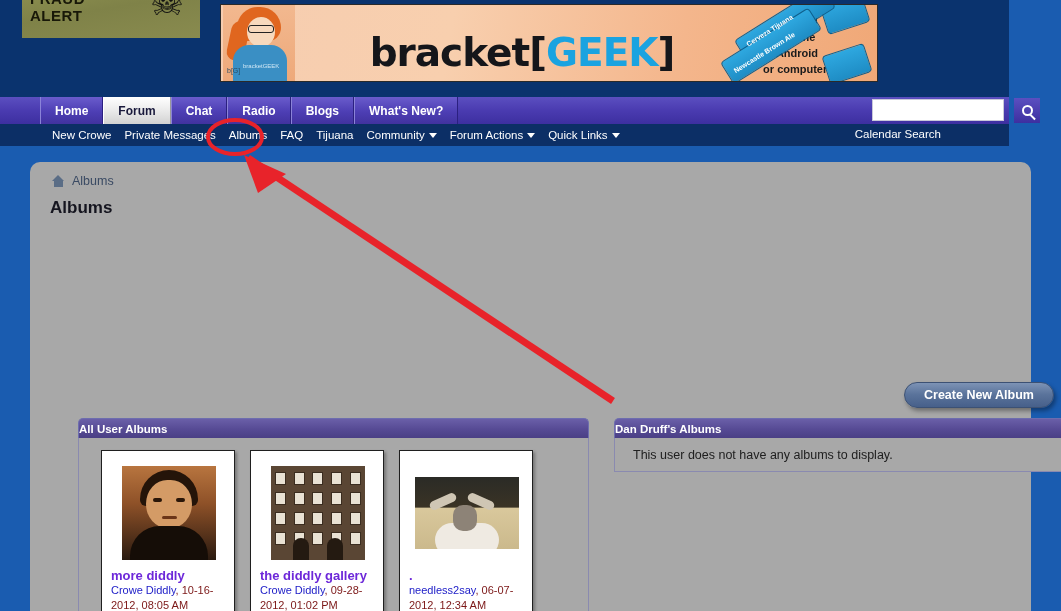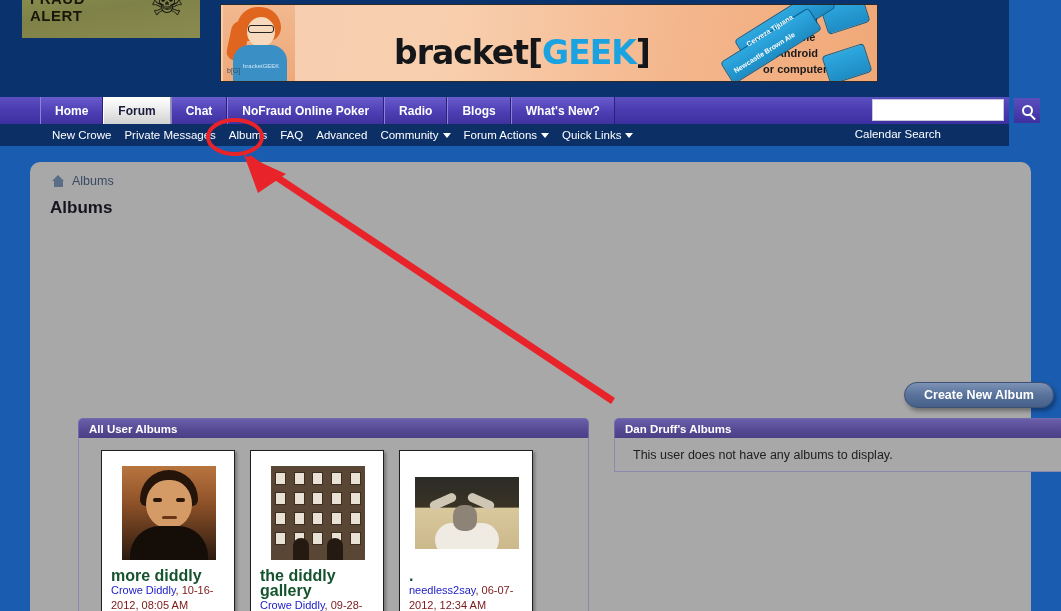--- a/index.html
+++ b/index.html
@@ -77,21 +77,21 @@
   .ad-tag1 { position: absolute; left: 4px; top: 62px; font-size: 7px; color: #2b4c63; }
   .ad-line1 {
     position: absolute; left: 86px; top: 8px; width: 430px;
     text-align: center;
     font-weight: bold; font-size: 17px; color: #ffffff;
     text-shadow: 1px 1px 0 #6a6a6a, -1px -1px 0 #6a6a6a, 1px -1px 0 #6a6a6a, -1px 1px 0 #6a6a6a;
   }
   .ad-brand {
     position: absolute; left: 86px; top: 28px; width: 430px; text-align: center;
     font-family: "DejaVu Sans", sans-serif;
-    font-weight: bold; font-size: 33px; line-height: 40px; color: #15161a;
+    font-weight: bold; font-size: 39px; line-height: 40px; color: #15161a;
     letter-spacing: -1px;
   }
   .ad-brand .blue { color: #1aa3e0; }
   .ad-col {
     position: absolute; left: 520px; top: 8px; width: 112px; text-align: center;
     font-weight: bold; font-size: 11px; line-height: 16px; color: #1b1b1b;
   }
   .ad-phones {
     position: absolute; right: 0; top: 0; width: 180px; height: 78px; overflow: hidden;
   }
@@ -218,21 +218,20 @@
     font-size: 12.5px; font-weight: bold; color: #ffffff; cursor: pointer;
   }
 
   .block { position: absolute; }
   .block-head {
     height: 20px;
     background: linear-gradient(180deg,#6a5fa8 0%, #564a94 55%, #4a3f85 100%);
     border: 1px solid #6d6dae; border-bottom: none;
     border-radius: 5px 5px 0 0;
     display: flex; align-items: center;
-    padding-left: 10px;
     font-size: 11.5px; font-weight: bold; color: #ffffff;
   }
   .block-body {
     border-left: 1px solid #8a8ab0; border-right: 1px solid #8a8ab0;
     border-bottom: 1px solid #8a8ab0;
     background: #a8a8a8;
   }
 
   #left-block { left: 48px; top: 256px; width: 511px; }
   #left-block .block-body { height: 355px; position: relative; padding: 12px 0 0 0; }
@@ -256,21 +255,21 @@
     position: absolute; left: 0; top: 9px; width: 134px; height: 105px;
     display: flex; align-items: center; justify-content: center;
   }
   .thumb { width: 94px; height: 94px; overflow: hidden; position: relative; }
   .thumb.wide { width: 104px; height: 72px; }
   .meta {
     position: absolute; left: 9px; top: 117px; right: 6px;
     font-size: 11px; line-height: 14.5px;
   }
   .album-title {
-    font-size: 16px; font-weight: bold; color: #14532d;
+    font-size: 13px; font-weight: bold; color: #6d28d9;
     line-height: 15px; cursor: pointer; display: block;
   }
   .owner { color: #2020c8; cursor: pointer; }
   .date { color: #7b1616; }
 
   
   .art { position: absolute; inset: 0; }
   
   .t-portrait { background: linear-gradient(180deg,#b8753f 0%, #8e5128 40%, #2a1a10 100%); }
   .t-portrait .hair {
@@ -366,21 +365,20 @@
       </div>
     </div>
   </div>
   <div class="header-band-right"></div>
 
   <div class="navbar">
     <div class="navtabs">
       <div class="navtab">Home</div>
       <div class="navtab active">Forum</div>
       <div class="navtab">Chat</div>
-      <div class="navtab">NoFraud Online Poker</div>
       <div class="navtab">Radio</div>
       <div class="navtab">Blogs</div>
       <div class="navtab">What's New?</div>
     </div>
     <div class="searchbox">
       <input type="text" placeholder="" style="">
     </div>
   </div>
   <div class="nav-right-fill"></div>
   <div class="searchbtn">
@@ -395,21 +393,21 @@
       <div class="subitem">
         <span>Private Messages</span>
       </div>
       <div class="subitem">
         <span>Albums</span>
       </div>
       <div class="subitem">
         <span>FAQ</span>
       </div>
       <div class="subitem">
-        <span>Advanced</span>
+        <span>Tijuana</span>
       </div>
       <div class="subitem">
         <span>Community</span>
         <span class="caret"></span>
       </div>
       <div class="subitem">
         <span>Forum Actions</span>
         <span class="caret"></span>
       </div>
       <div class="subitem">

